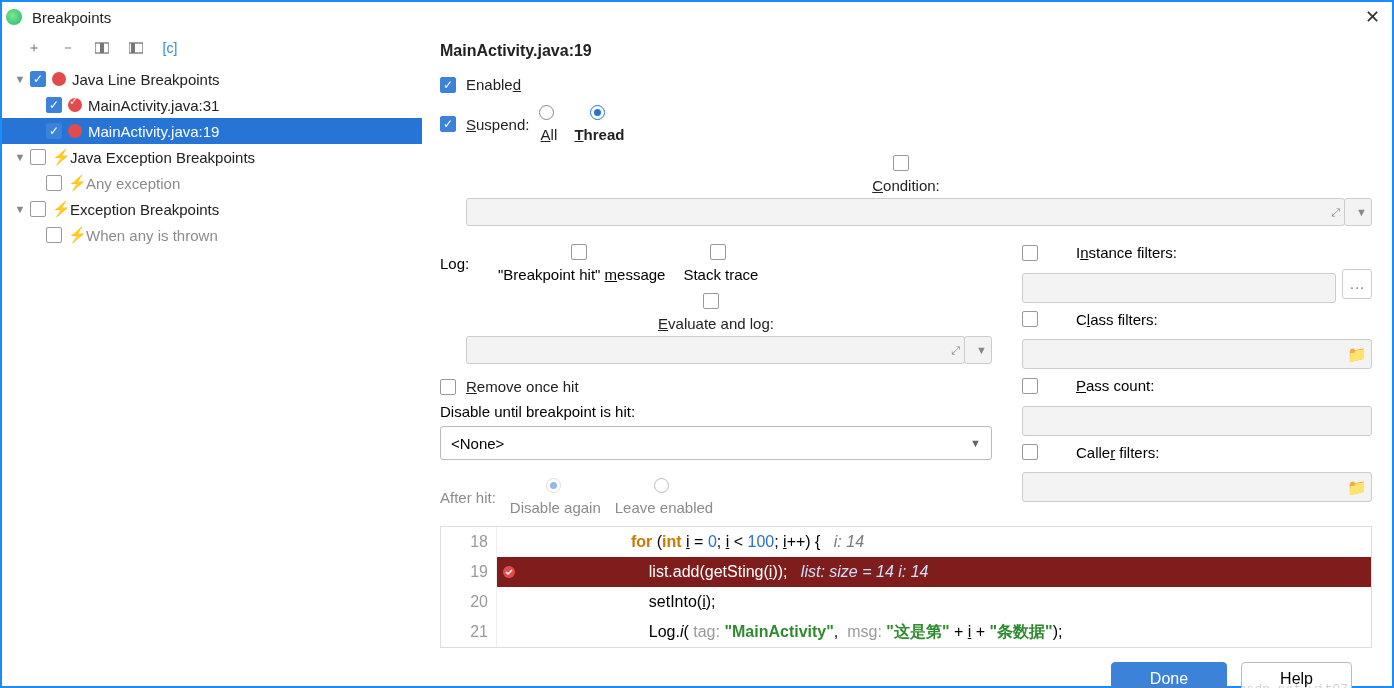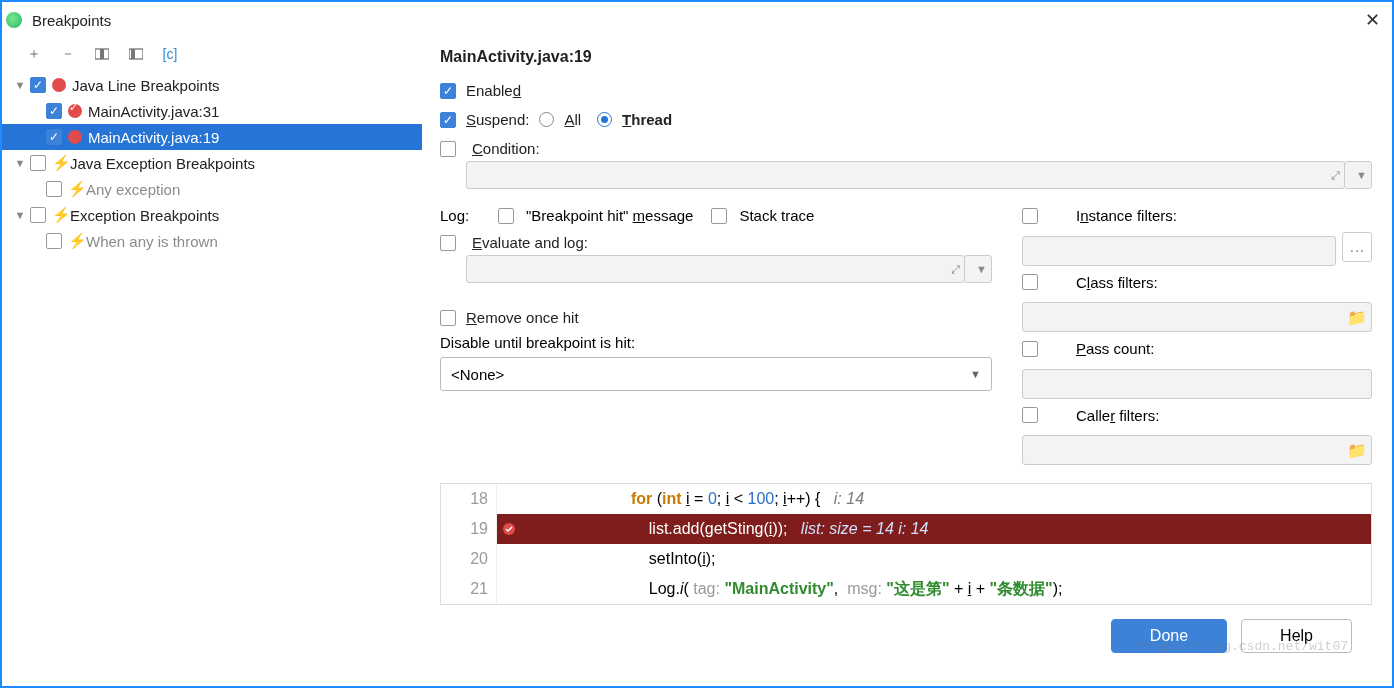--- a/index.html
+++ b/index.html
@@ -45,21 +45,21 @@
 
 .fieldbox { height: 28px; border: 1px solid #ccc; border-radius: 3px; background: #f3f3f3; margin-top: 4px; display: flex; align-items: center; justify-content: flex-end; padding: 0 4px; gap: 4px; }
 .fieldbox .expand { font-size: 11px; color: #888; }
 
 .mid-cols { display: flex; gap: 30px; margin-top: 12px; }
 .col-left { flex: 1; }
 .col-right { width: 350px; }
 
 .log-row { display: flex; align-items: center; gap: 18px; font-size: 15px; margin-bottom: 10px; }
 .log-row .lbl { width: 40px; }
-.inline-ck { display: inline-flex; align-items: center; gap: 6px; }
+.inline-ck { display: inline-flex; align-items: center; gap: 6px; flex-direction: column; }
 
 .dropdown { height: 34px; border: 1px solid #bbb; border-radius: 3px; display: flex; align-items: center; padding: 0 10px; font-size: 15px; justify-content: space-between; margin-top: 6px; background: #fff; }
 .after-row { display: flex; align-items: center; gap: 14px; margin-top: 18px; color: #8b8b8b; font-size: 15px; }
 .radio.disabled { border-color: #bbb; }
 
 .filters .filter-item { margin-bottom: 8px; }
 .filters .filter-item .lbl { display: inline-flex; align-items: center; font-size: 15px; gap: 28px; }
 .filters .input-row { display: flex; gap: 6px; margin-top: 4px; }
 .filters .fieldbox { flex: 1; height: 30px; }
 .btn-small { width: 30px; height: 30px; border: 1px solid #ccc; border-radius: 3px; display: inline-flex; align-items: center; justify-content: center; color: #888; background: #fff; }
@@ -213,28 +213,39 @@
               </span>
             <div style="display:flex;gap:0;margin-left:26px">
               <div class="fieldbox" style="flex:1">
                   <span class="expand">⤢</span>
                 </div>
               <div class="fieldbox" style="width:28px;margin-left:-1px">
                   <span style="font-size:11px;color:#888">▼</span>
                 </div>
             </div>
           </div>
-          <div class="opt-row" style="margin-top:26px">
+          <div class="opt-row" style="margin-top:14px">
             <span class="cbx"></span>
             <span><span class="u">R</span>emove once hit</span>
           </div>
           <div style="font-size:15px;margin-top:8px">Disable until breakpoint is hit:</div>
           <div class="dropdown">
             <span>&lt;None&gt;</span>
             <span style="color:#666;font-size:11px">▼</span>
+          </div>
+          <div class="after-row">
+            <span>After hit:</span>
+            <span class="inline-ck">
+                <span class="radio disabled sel" style="opacity:.5"></span>
+                <span>Disable again</span>
+              </span>
+            <span class="inline-ck">
+                <span class="radio disabled"></span>
+                <span>Leave enabled</span>
+              </span>
           </div>
         </div>
 
         <div class="col-right filters">
           <div class="filter-item">
             <span class="lbl">
                 <span class="cbx"></span>
                 <span>I<span class="u">n</span>stance filters:</span>
               </span>
             <div class="input-row">

